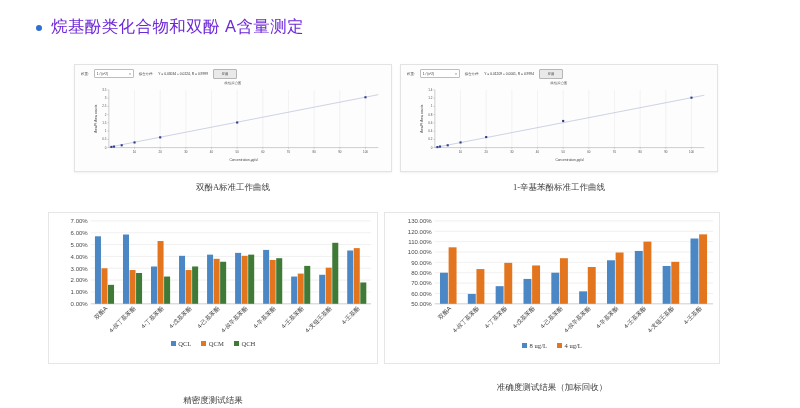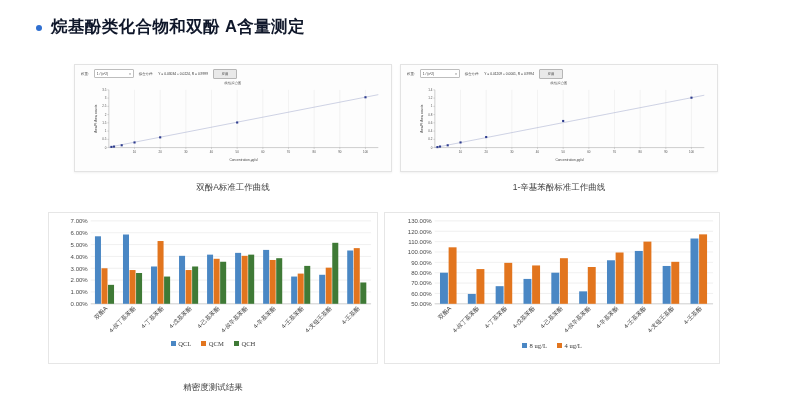--- a/index.html
+++ b/index.html
@@ -16,21 +16,21 @@
   
   .title-row{
     position:absolute;left:36px;top:16px;
     display:flex;align-items:center;gap:9px;
   }
   .title-bullet{
     width:6px;height:6px;border-radius:50%;
     background:#2f6fd0;flex:0 0 auto;margin-top:2px;
   }
   .title-text{
-    font-size:16.5px;font-weight:bold;color:#0f172a;
+    font-size:16.5px;font-weight:normal;color:#6d28d9;
     letter-spacing:.4px;white-space:nowrap;
   }
 
   
   .panel{position:absolute;background:#fff;}
   .panel-top{
     border:1px solid #e3e3e3;
     box-shadow:0 1px 2px rgba(0,0,0,.06);
     background:#fdfdfd;
     box-sizing:border-box;
@@ -71,21 +71,21 @@
   }
 
   
   .scatter-wrap{position:relative;padding:0 5px 2px 5px;}
   .scatter-svg{display:block;width:100%;}
 
   
   .caption{
     position:absolute;text-align:center;
     font-size:8.5px;color:#404040;
-    font-family:Liberation Sans, sans-serif;
+    font-family:Liberation Serif, serif;
     white-space:nowrap;
   }
 
   
   .bar-svg{display:block;width:100%;height:100%;}
   .legend-row{
     position:absolute;display:flex;align-items:center;
     justify-content:center;gap:10px;width:100%;
     font-size:6.6px;color:#404040;
   }
@@ -399,15 +399,16 @@
       <span class="legend-item">
         <span class="legend-swatch" style="background: rgb(74, 135, 196);"></span>
         <span class="legend-label">8 ug/L</span>
       </span>
       <span class="legend-item">
         <span class="legend-swatch" style="background: rgb(226, 117, 30);"></span>
         <span class="legend-label">4 ug/L</span>
       </span>
     </div>
 
-  <div class="caption" style="left:48px;top:382px;width:330px;">精密度测试结果</div>
+  <div class="caption" style="left:48px;top:395px;width:330px;">精密度测试结果</div>
+  <div class="caption" style="left:384px;top:382px;width:336px;">准确度测试结果（加标回收）</div>
 
 </div>
 
 </body></html>

